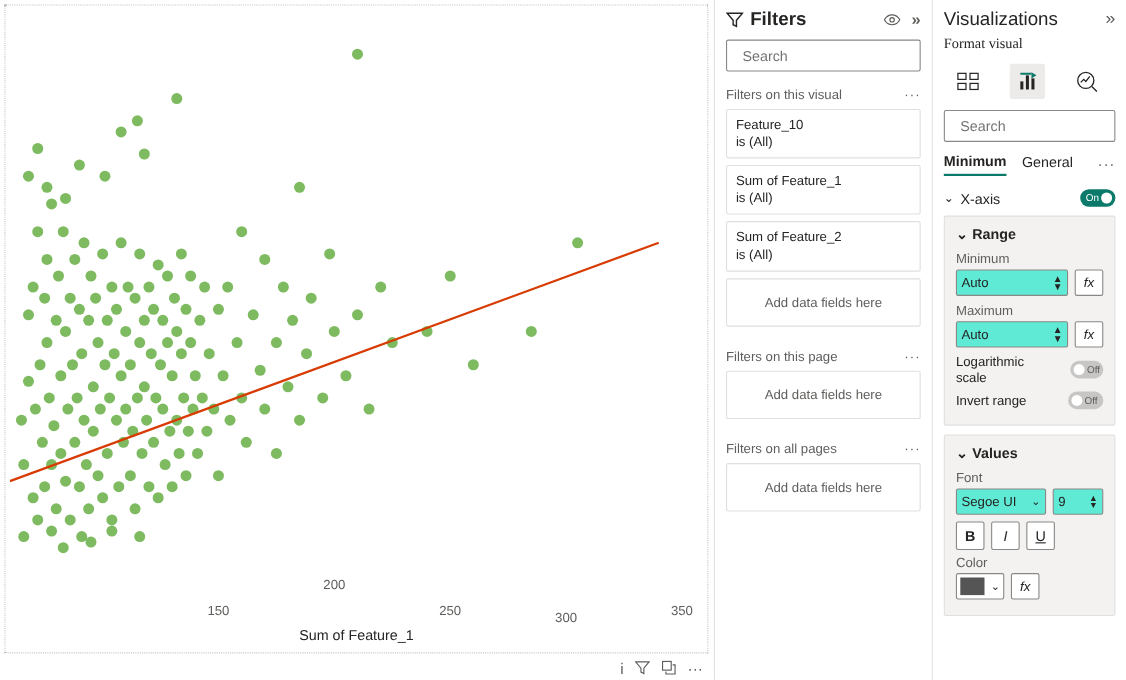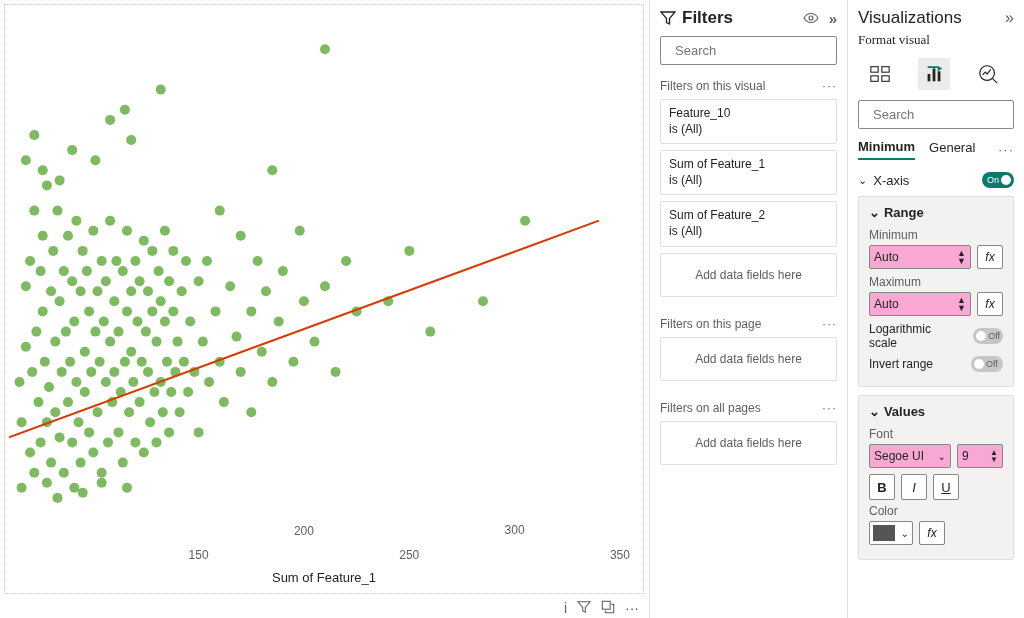--- a/index.html
+++ b/index.html
@@ -48,21 +48,21 @@
   .toggle-on { background:#0b7a6b; justify-content:flex-end; }
   .toggle-on::before{content:"On";margin-right:2px;}
   .toggle-on::after{content:"";width:10px;height:10px;border-radius:50%;background:#fff;}
   .toggle-off { background:#c8c6c4; justify-content:flex-start; color:#605e5c;}
   .toggle-off::before{content:"";width:10px;height:10px;border-radius:50%;background:#fff;margin-right:2px;}
   .toggle-off::after{content:"Off";}
   .prop-block { background:#f3f2f1; border:1px solid #e1dfdd; border-radius:2px; padding:8px 10px; margin-top:8px;}
   .prop-block .sub-head{display:flex;align-items:center;gap:4px;font-size:13px;font-weight:600;margin-bottom:8px;}
   .field-label{font-size:12px;color:#605e5c;margin-bottom:3px;margin-top:4px;}
   .field-row{display:flex;gap:6px;align-items:center;margin-bottom:6px;}
-  .combo{flex:1;border:1px solid #8a8886;background:#f9a8d4;height:24px;display:flex;align-items:center;padding:0 4px;font-size:12px;justify-content:space-between;border-radius:2px;cursor:pointer;}
+  .combo{flex:1;border:1px solid #8a8886;background:#5eead4;height:24px;display:flex;align-items:center;padding:0 4px;font-size:12px;justify-content:space-between;border-radius:2px;cursor:pointer;}
   .combo.small{flex:none;width:46px;}
   .fx-btn{width:26px;height:24px;border:1px solid #8a8886;background:#fff;display:flex;align-items:center;justify-content:center;font-style:italic;font-size:12px;border-radius:2px;cursor:pointer;}
   .row-between{display:flex;align-items:center;justify-content:space-between;font-size:12px;margin:6px 0;gap:24px;}
   .font-style-row{display:flex;gap:6px;margin-top:4px;}
   .style-btn{width:26px;height:26px;border:1px solid #8a8886;background:#fff;display:flex;align-items:center;justify-content:center;font-size:13px;cursor:pointer;border-radius:2px;}
   .color-swatch{width:44px;height:24px;border:1px solid #8a8886;background:#fff;display:flex;align-items:center;border-radius:2px;cursor:pointer;}
   .swatch-inner{width:22px;height:16px;background:#555;margin:0 3px;}
 
   svg{display:block;}
 </style>
@@ -245,21 +245,21 @@
             <circle cx="65.3" cy="478.8" r="5" fill="#6fb24f" fill-opacity="0.9"></circle>
             <circle cx="92.7" cy="473.8" r="5" fill="#6fb24f" fill-opacity="0.9"></circle>
             <circle cx="118.0" cy="478.8" r="5" fill="#6fb24f" fill-opacity="0.9"></circle>
             <line x1="0" y1="428.4" x2="589.8666666666667" y2="211.68" stroke="#d83b01" stroke-width="2"></line>
           </svg>
       </div>
       <div id="x-ticks">
           <div class="axis-tick" style="left: 193.6px; top: 514px;">150</div>
           <div class="axis-tick" style="left: 298.933px; top: 490px;">200</div>
           <div class="axis-tick" style="left: 404.267px; top: 514px;">250</div>
-          <div class="axis-tick" style="left: 509.6px; top: 489px;">300</div>
+          <div class="axis-tick" style="left: 509.6px; top: 520px;">300</div>
           <div class="axis-tick" style="left: 614.933px; top: 514px;">350</div>
         </div>
       <div class="x-label">Sum of Feature_1</div>
     </div>
     <div class="chart-toolbar">
       <span>i</span>
       <span>
         <svg width="14" height="14" viewBox="0 0 16 16">
             <path d="M1 2h14l-5.5 6.5V14l-3-1.5V8.5L1 2z" fill="none" stroke="#605e5c" stroke-width="1.2"></path>
           </svg>

